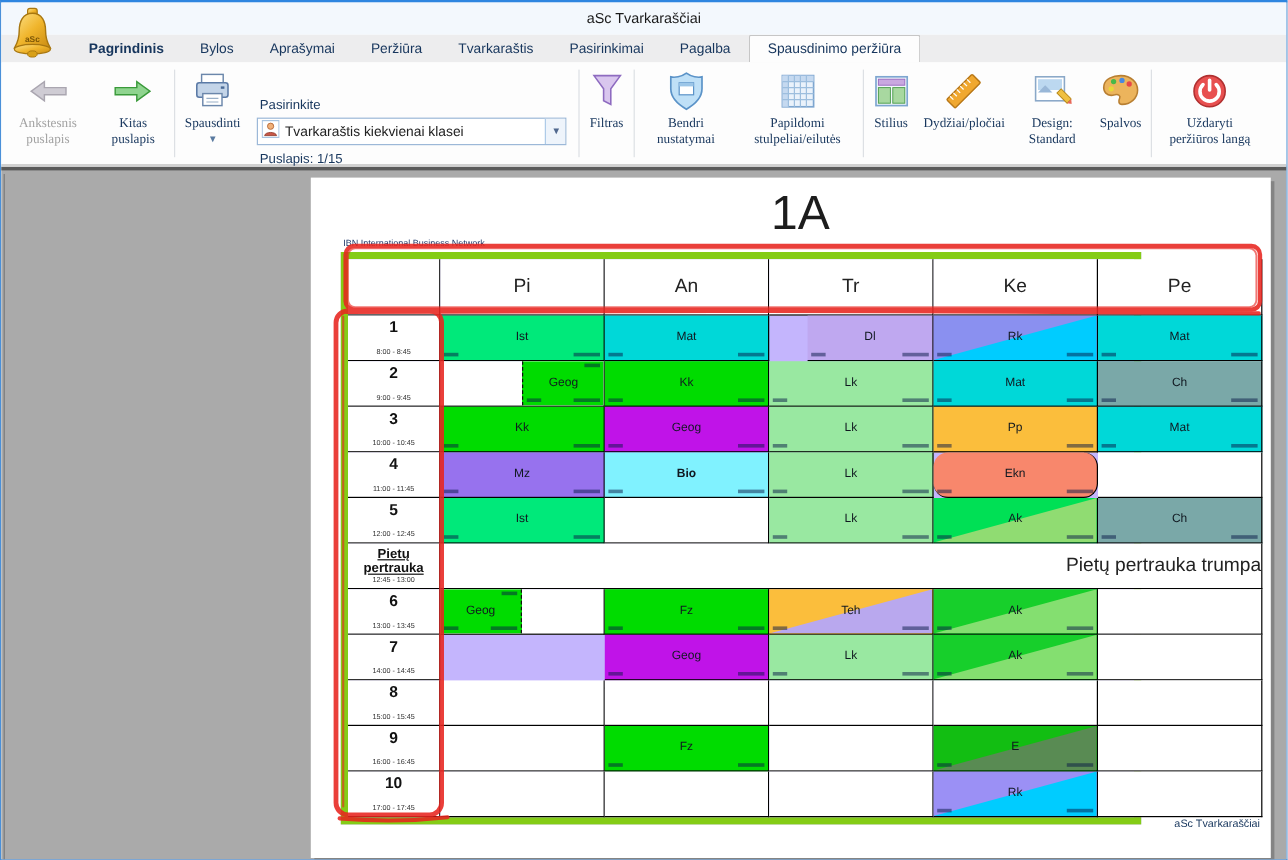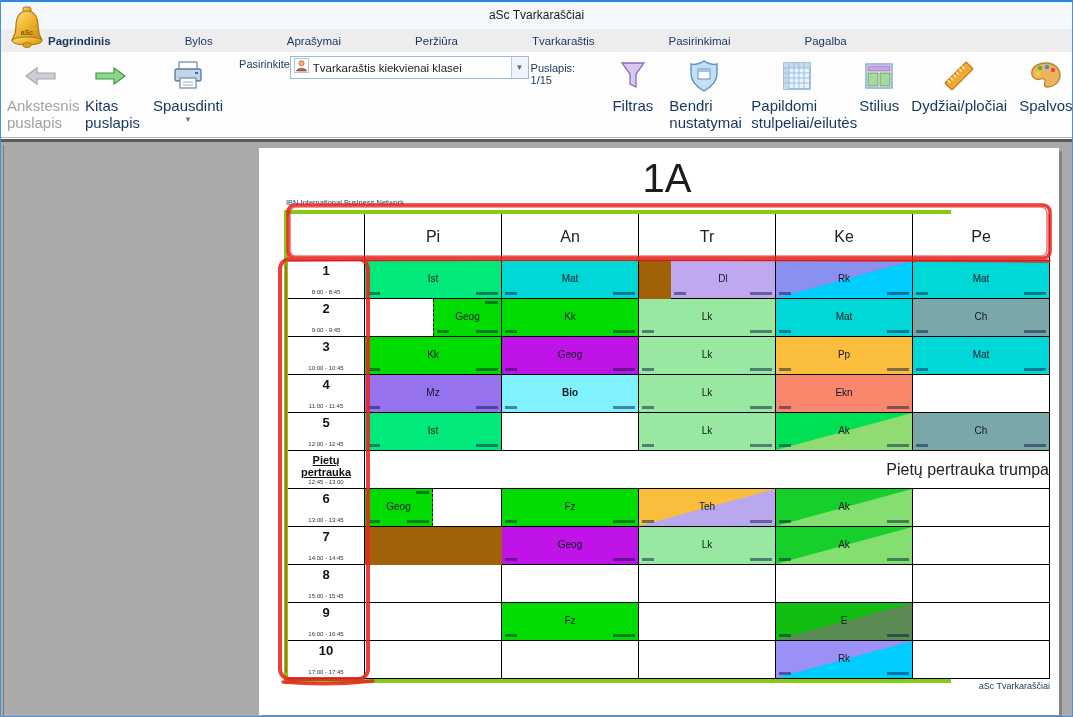--- a/index.html
+++ b/index.html
@@ -8,36 +8,36 @@
   #window{position:relative;width:1073px;height:717px;background:#fdfdfd;overflow:hidden;
           border:1px solid #4a90d9;border-top:2px solid #2e86e0;}
 
   
   .titlebar{position:absolute;left:0;top:0;width:100%;height:27px;background:#f3f8fd;}
   .titlebar .title{position:absolute;left:0;right:0;top:6px;text-align:center;font-size:12px;color:#1a1a1a;}
   .bell{position:absolute;left:8px;top:3px;z-index:30;}
 
   
   .menubar{position:absolute;left:0;top:27px;width:100%;height:23px;background:#ededee;
-           display:flex;align-items:stretch;padding-left:32px;gap:44px;}
+           display:flex;align-items:stretch;padding-left:58px;}
   .tab{display:flex;align-items:center;padding:0 15px;font-size:11.5px;color:#17365d;cursor:default;white-space:nowrap;}
   .tab.bold{font-weight:bold;}
   .tab.active{background:#fdfdfd;border:1px solid #c6c6c6;border-bottom:none;border-radius:2px 2px 0 0;}
 
   
   .ribbon{position:absolute;left:0;top:50px;width:100%;height:86px;background:#fdfdfd;
           border-bottom:1px solid #b5b5b5;display:flex;align-items:stretch;}
   .rsep{width:1px;background:#dde0e4;margin:6px 2px;}
   .rbtn{display:flex;flex-direction:column;align-items:center;justify-content:flex-start;
         padding:6px 6px 2px 6px;cursor:default;}
   .rbtn .ic{height:36px;display:flex;align-items:center;justify-content:center;}
-  .rbtn .lbl{font-size:15px;color:#17365d;line-height:1.15;margin-top:3px;}
+  .rbtn .lbl{font-size:11px;color:#17365d;text-align:center;line-height:1.15;margin-top:3px;font-family:Liberation Serif, serif;}
   .rbtn.disabled .lbl{color:#a2a2a2;}
   .caret{font-size:8px;color:#5a7aa0;margin-top:1px;}
-  .selgroup{display:flex;padding:4px 8px 0 8px;}
+  .selgroup{display:flex;flex-direction:column;padding:4px 8px 0 8px;margin-top:24px;}
   .selgroup .sl{font-size:11px;color:#17365d;margin:2px 0 4px 2px;}
   .combo{width:258px;height:23px;border:1px solid #9cb8d8;background:#fff;display:flex;align-items:center;}
   .combo .cico{margin:0 4px 0 3px;}
   .combo .cval{flex:1;font-size:11.5px;color:#222;white-space:nowrap;overflow:hidden;}
   .combo .cbtn{width:17px;height:21px;border-left:1px solid #aecbe8;background:#eef4fb;
                display:flex;align-items:center;justify-content:center;font-size:8px;color:#50688e;}
   .pageinfo{font-size:11px;color:#17365d;margin:6px 0 0 2px;}
 
   
   .preview{position:absolute;left:0;top:137px;width:100%;height:580px;background:#aaaaaa;
@@ -46,21 +46,21 @@
   .page{position:absolute;left:258px;top:6px;width:800px;height:567px;background:#ffffff;
         box-shadow:3px 3px 0 #848484;}
 
   .pg-title{position:absolute;left:25px;width:766px;top:8px;text-align:center;font-size:40px;color:#1c1c1c;}
   .pg-school{position:absolute;left:27px;top:50px;font-size:7.5px;color:#20386a;}
   .pg-footer{position:absolute;left:25px;width:766px;top:533px;text-align:right;font-size:9px;color:#17365d;}
 
   
   .grid{position:absolute;left:25px;top:62px;width:667px;
         display:grid;grid-template-columns:77px repeat(5,137px);grid-template-rows:47px repeat(11,38px);
-        border:4px solid #84cc16;background:#a16207;}
+        border:6px solid #84cc16;background:#c4b5fd;}
   .gc{border-right:1.4px solid #000;border-bottom:1.4px solid #000;position:relative;background:#fff;overflow:hidden;}
   .hcell{display:flex;align-items:center;justify-content:center;font-size:16px;color:#222;}
   .pcell{text-align:center;}
   .pcell .num{display:block;font-size:13px;font-weight:bold;color:#111;margin-top:2px;}
   .pcell .num.small{font-size:11px;margin-top:3px;text-decoration:underline;}
   .pcell .tm{position:absolute;left:0;right:0;bottom:3px;font-size:6px;color:#333;}
   .cell{position:relative;}
   .sub{position:absolute;left:0;right:0;top:50%;transform:translateY(-60%);text-align:center;
        font-size:10px;color:#101820;z-index:3;}
   .tri{position:absolute;left:0;top:0;right:0;bottom:0;clip-path:polygon(0 100%,100% 0,100% 100%);z-index:1;}
@@ -104,20 +104,21 @@
   </div>
 
   <div class="menubar">
       <div class="tab bold">Pagrindinis</div>
       <div class="tab">Bylos</div>
       <div class="tab">Aprašymai</div>
       <div class="tab">Peržiūra</div>
       <div class="tab">Tvarkaraštis</div>
       <div class="tab">Pasirinkimai</div>
       <div class="tab">Pagalba</div>
+      <div class="tab active">Spausdinimo peržiūra</div>
     </div>
 
   <div class="ribbon">
 
     <div class="rbtn disabled">
       <span class="ic">
         <svg width="34" height="22" viewBox="0 0 34 22">
             <path d="M32 8 H14 V3 L3 11 L14 19 V14 H32 Z" fill="#cfccd4" stroke="#aaa6b0" stroke-width="1.2"></path>
           </svg>
       </span>
@@ -238,20 +239,34 @@
                 <line x1="18" y1="11" x2="18" y2="15"></line>
               <line x1="22" y1="11" x2="22" y2="15"></line>
                 <line x1="26" y1="11" x2="26" y2="15"></line>
             </g>
           </g>
         </svg>
       </span>
       <span class="lbl">Dydžiai/pločiai</span>
     </div>
 
+    <div class="rbtn">
+      <span class="ic">
+        <svg width="32" height="30" viewBox="0 0 32 30">
+          <rect x="2" y="3" width="24" height="20" fill="#fff" stroke="#8aa8c8" stroke-width="1.3"></rect>
+          <rect x="4" y="5" width="20" height="9" fill="#bcd8f0"></rect>
+          <path d="M4 16 L10 10 L16 16 Z" fill="#9ab8d8"></path>
+          <g transform="rotate(45 24 18)">
+            <rect x="20" y="15" width="12" height="5" fill="#f0c040" stroke="#b88818" stroke-width="0.8"></rect>
+            <path d="M32 15 L35.5 17.5 L32 20 Z" fill="#e86858"></path>
+          </g>
+        </svg>
+      </span>
+      <span class="lbl" style="width:55px">Design: Standard</span>
+    </div>
 
     <div class="rbtn">
       <span class="ic">
         <svg width="32" height="30" viewBox="0 0 32 30">
           <path d="M16 2 C25 2 30 8 30 14 C30 21 24 26 17 26 C14 26 14 23 15 21 C16 19 14 17 11 18 C4 20 1 15 2 10 C3 5 9 2 16 2 Z" fill="#ecb45c" stroke="#b87f32" stroke-width="1.3"></path>
           <circle cx="10" cy="7" r="2.2" fill="#48b848"></circle>
           <circle cx="17" cy="6" r="2.2" fill="#4888e0"></circle>
           <circle cx="23" cy="9" r="2.2" fill="#e84848"></circle>
           <circle cx="8" cy="13" r="2.2" fill="#e8d838"></circle>
         </svg>
@@ -390,21 +405,21 @@
           <div class="gc cell" style="background: rgb(128, 242, 255); font-weight: bold;">
             <span class="sub">Bio</span>
             <span class="fp fl"></span>
             <span class="fp fr"></span>
           </div>
           <div class="gc cell" style="background: rgb(153, 232, 161);">
             <span class="sub">Lk</span>
             <span class="fp fl"></span>
             <span class="fp fr"></span>
           </div>
-          <div class="gc cell" style="background: rgb(248, 135, 108);">
+          <div class="gc cell" style="background: rgb(248, 135, 108); border-radius: 12px;">
             <span class="sub">Ekn</span>
             <span class="fp fl"></span>
             <span class="fp fr"></span>
           </div>
           <div class="gc cell"></div>
           <div class="gc pcell">
             <span class="num">5</span>
             <span class="tm">12:00 - 12:45</span>
           </div>
           <div class="gc cell" style="background: rgb(0, 233, 122);">

